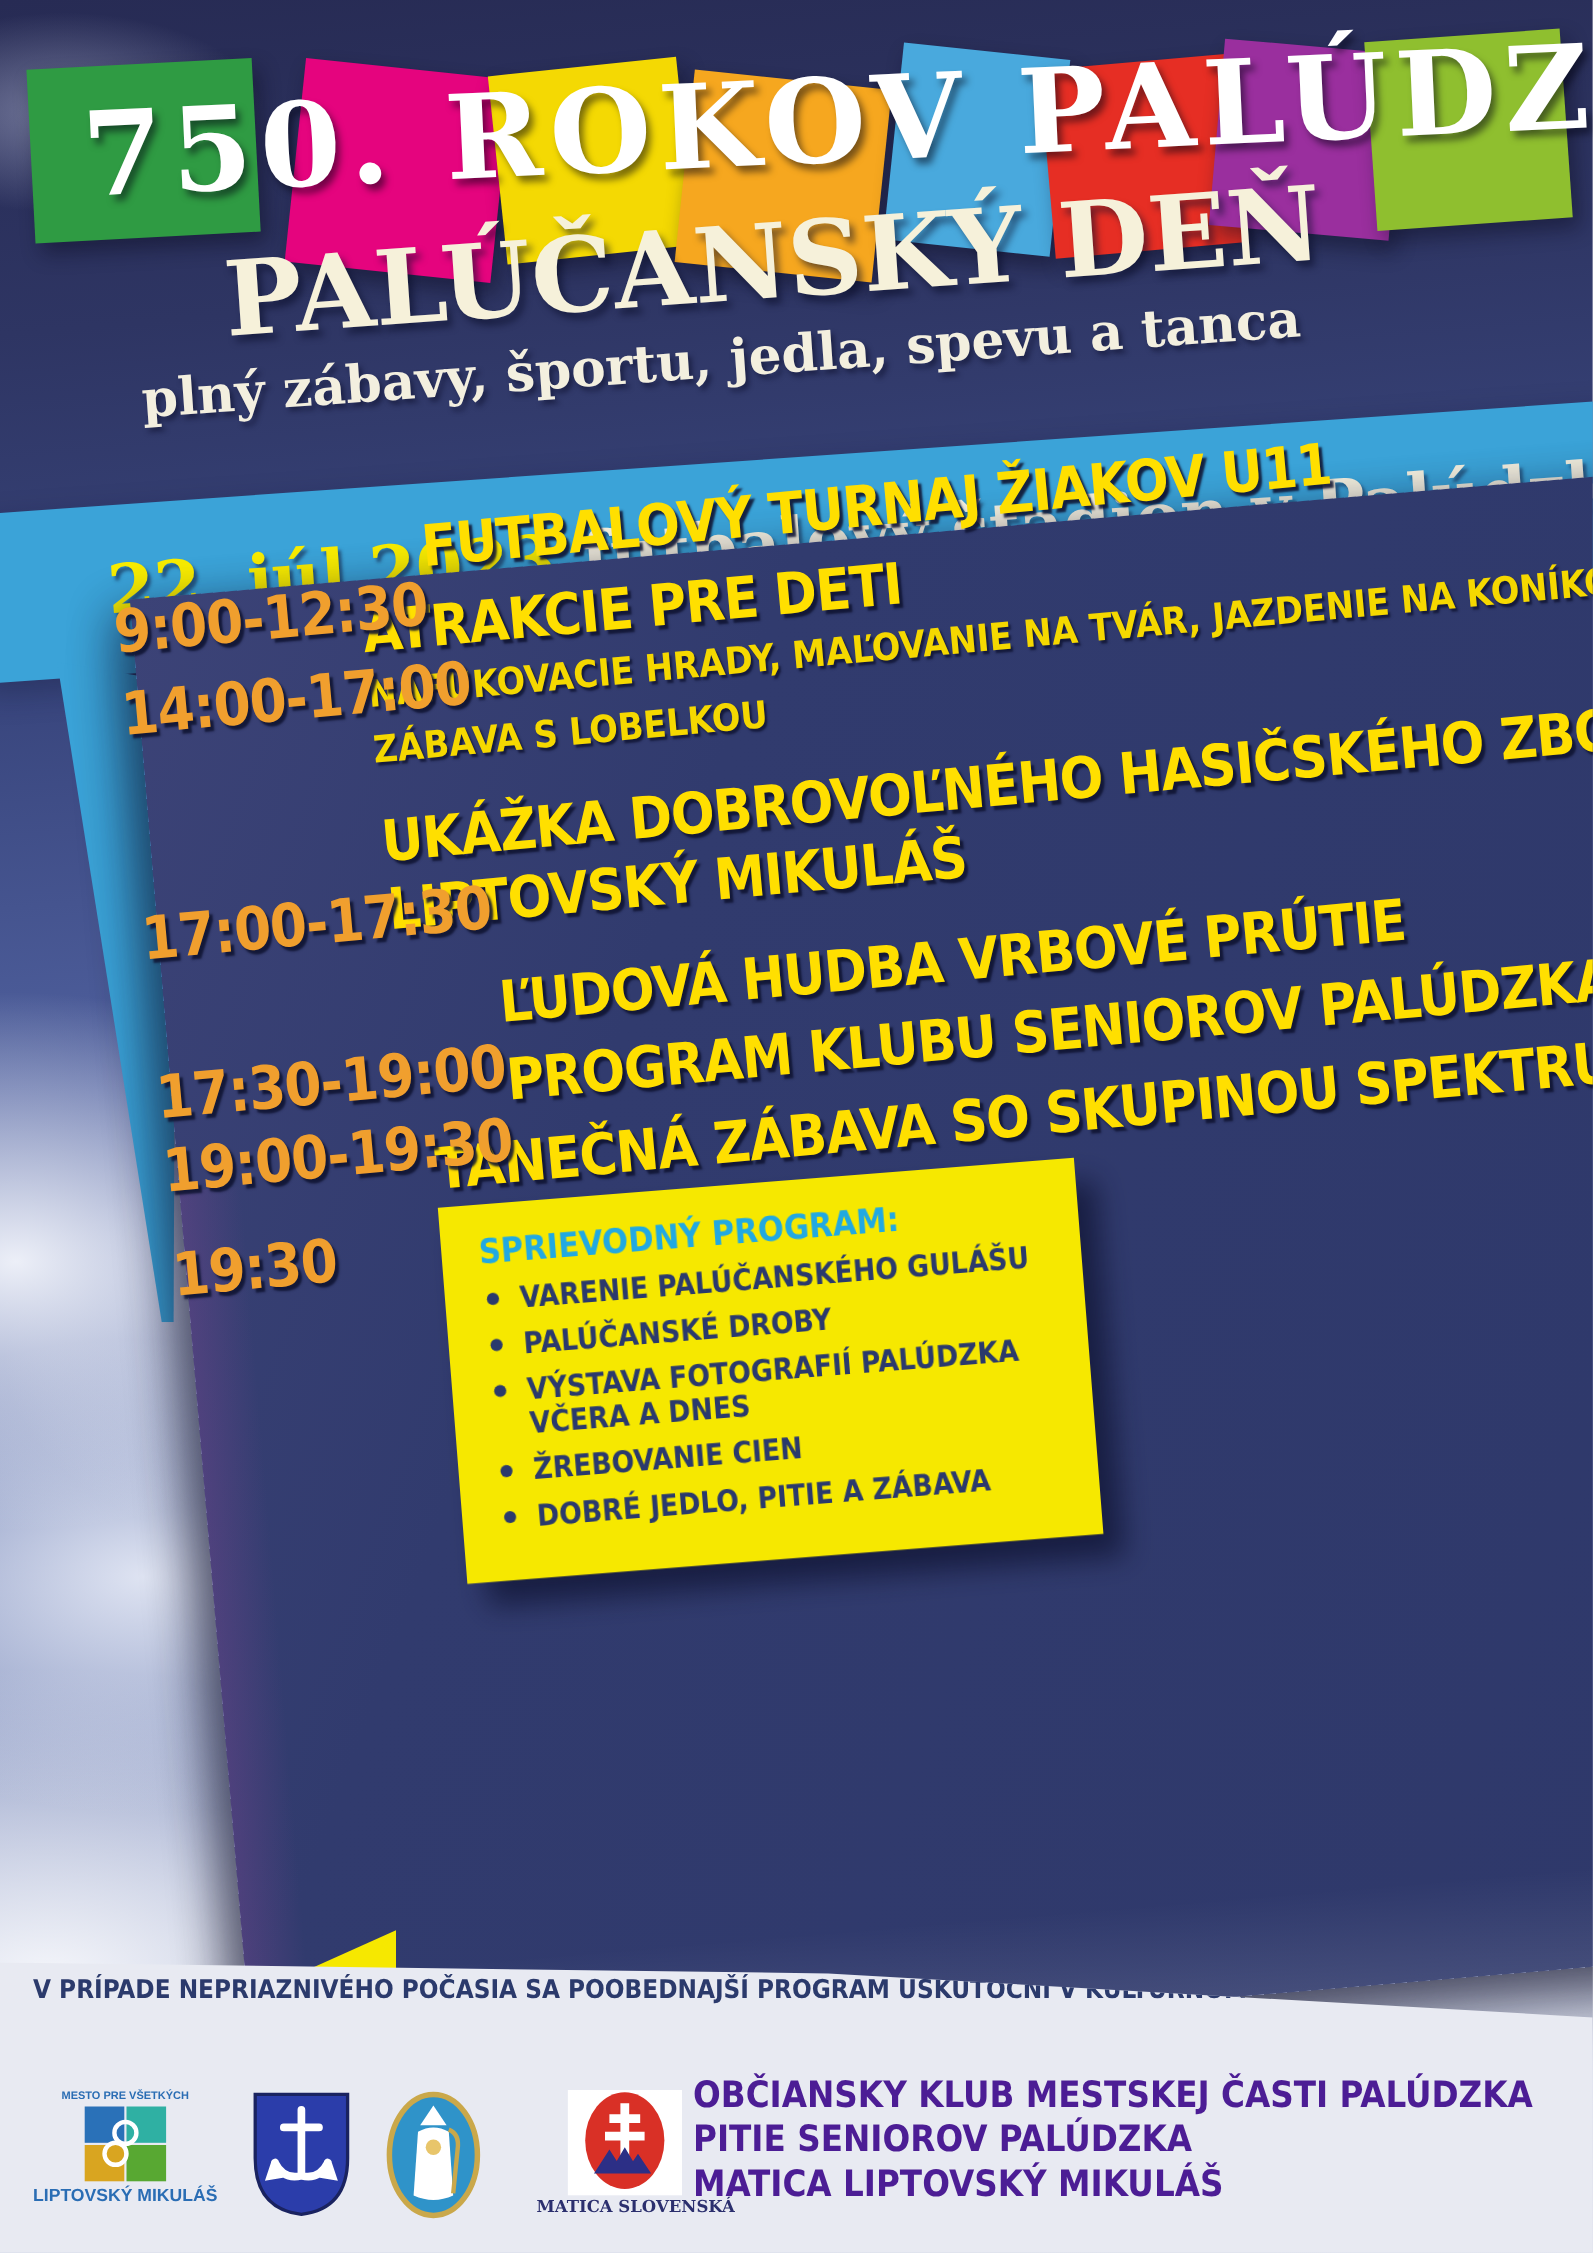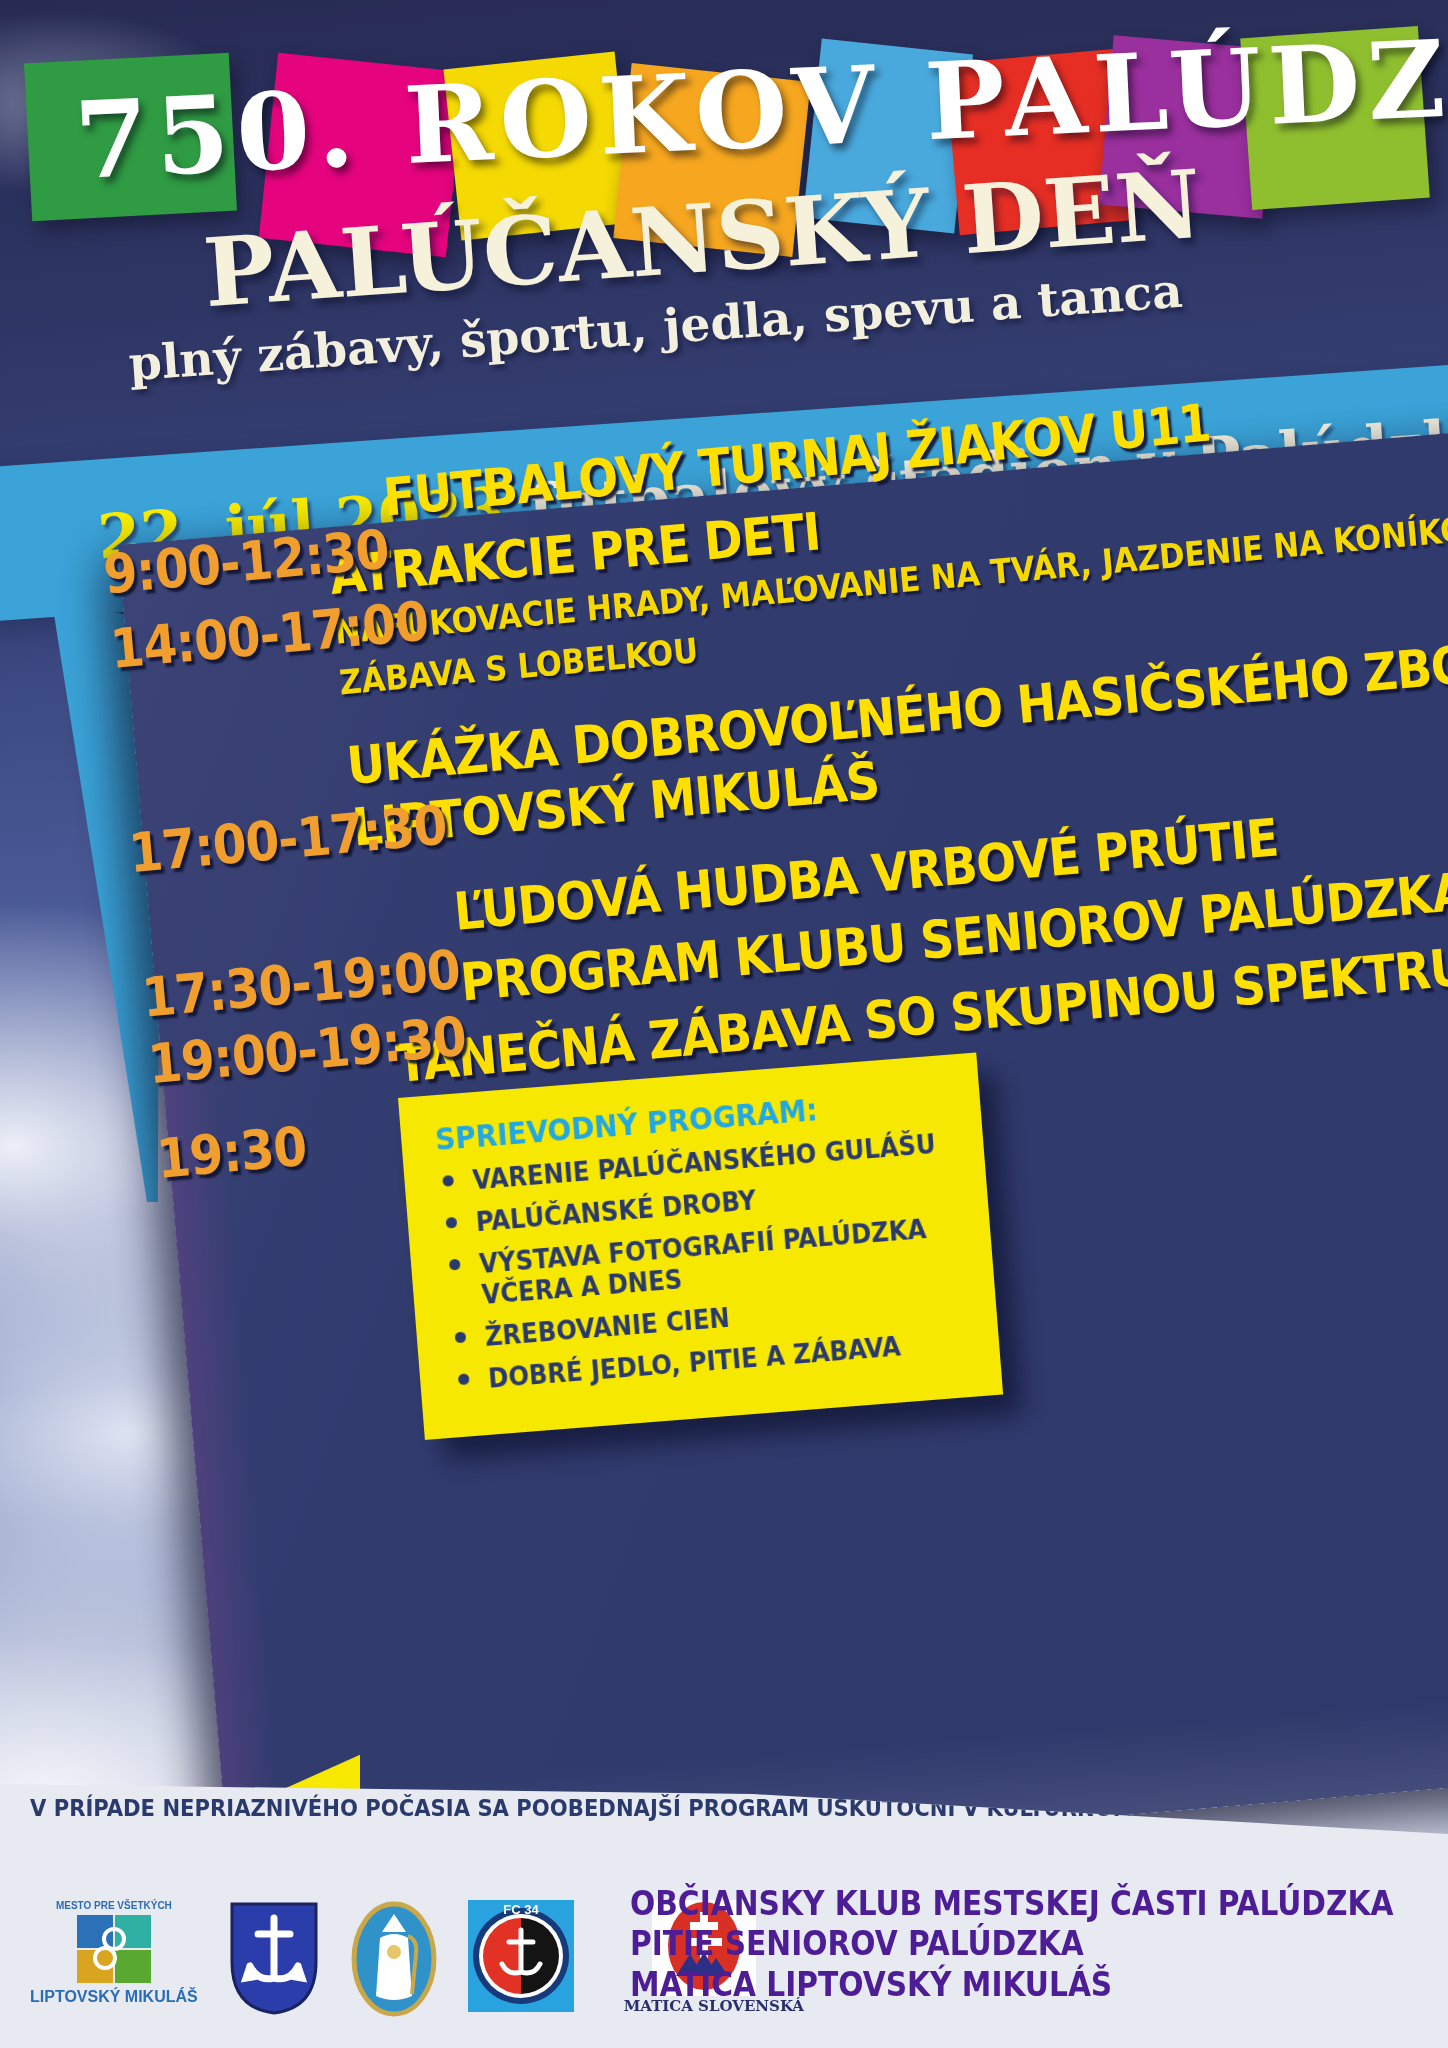--- a/index.html
+++ b/index.html
@@ -218,31 +218,20 @@
       <div class="logo">
         <svg width="88" height="118" viewBox="0 0 88 118">
           <ellipse cx="44" cy="59" rx="40" ry="55" fill="#2f93c9" stroke="#caa84a" stroke-width="5"></ellipse>
           <path d="M44 14 l12 18 h-24 Z" fill="#ffffff"></path>
           <path d="M30 38 Q44 30 58 38 L62 96 Q44 104 26 96 Z" fill="#ffffff"></path>
           <path d="M58 36 q10 4 8 18 l-4 40" fill="none" stroke="#caa84a" stroke-width="4"></path>
           <circle cx="44" cy="52" r="7" fill="#e8c56a"></circle>
         </svg>
       </div>
 
-      <div class="logo">
-        <svg width="106" height="112" viewBox="0 0 106 112">
-          <rect x="0" y="0" width="106" height="112" fill="#29a3df"></rect>
-          <circle cx="53" cy="56" r="48" fill="#173a7a"></circle>
-          <circle cx="53" cy="56" r="42" fill="#ffffff"></circle>
-          <path d="M53 18 a38 38 0 0 0 0 76 Z" fill="#e23226"></path>
-          <path d="M53 18 a38 38 0 0 1 0 76 Z" fill="#141414"></path>
-          <path d="M53 30 V72 M41 42 H65 M53 72 Q40 76 34 64 M53 72 Q66 76 72 64" fill="none" stroke="#ffffff" stroke-width="5" stroke-linecap="round"></path>
-          <text x="53" y="14" text-anchor="middle" font-size="13" font-weight="bold" fill="#ffffff" font-family="Liberation Sans, sans-serif">FC 34</text>
-        </svg>
-      </div>
 
       <div class="logo">
         <svg width="104" height="96" viewBox="0 0 104 96">
           <rect x="0" y="0" width="104" height="96" fill="#ffffff"></rect>
           <ellipse cx="52" cy="46" rx="36" ry="44" fill="#d93026"></ellipse>
           <path d="M48 12 h8 v10 h10 v8 h-10 v8 h14 v8 h-14 v24 h-8 V46 h-14 v-8 h14 v-8 h-10 v-8 h10 Z" fill="#ffffff"></path>
           <path d="M24 76 l14-22 14 22 Z M38 76 l14-24 14 24 Z M52 76 l12-18 12 18 Z" fill="#2c2f86"></path>
         </svg>
         <div class="cap-matica">MATICA SLOVENSKÁ</div>
       </div>

